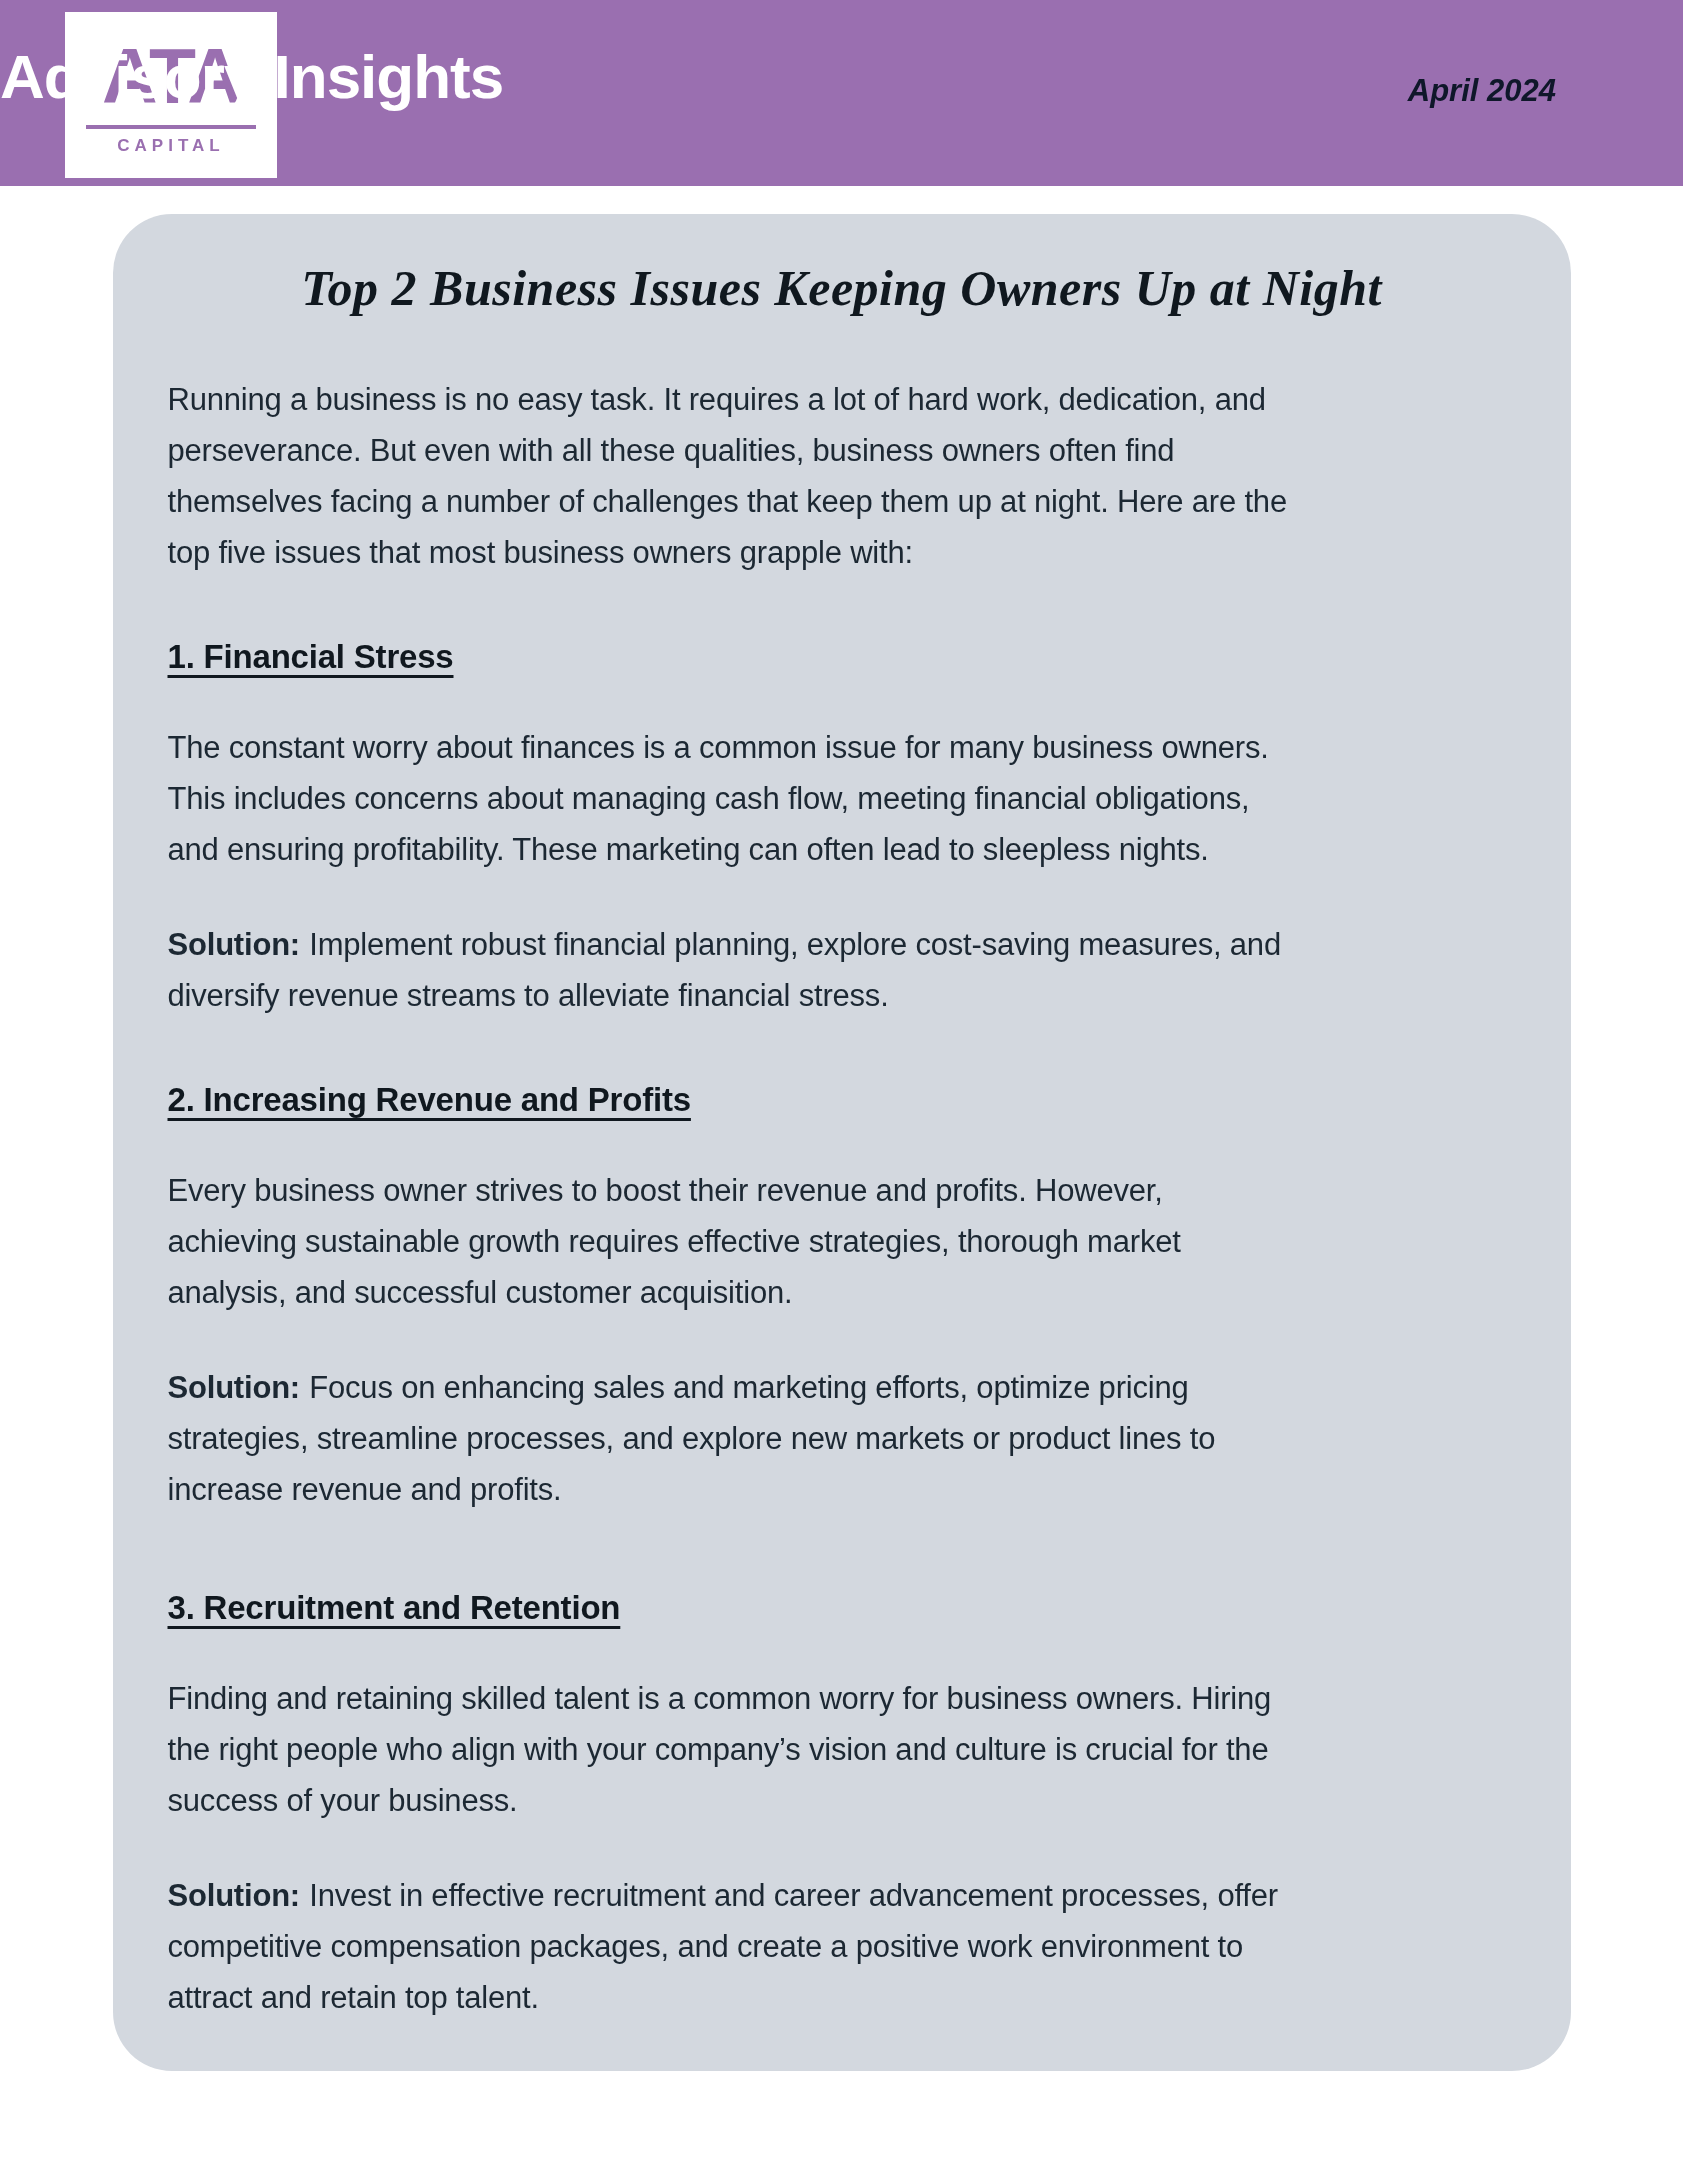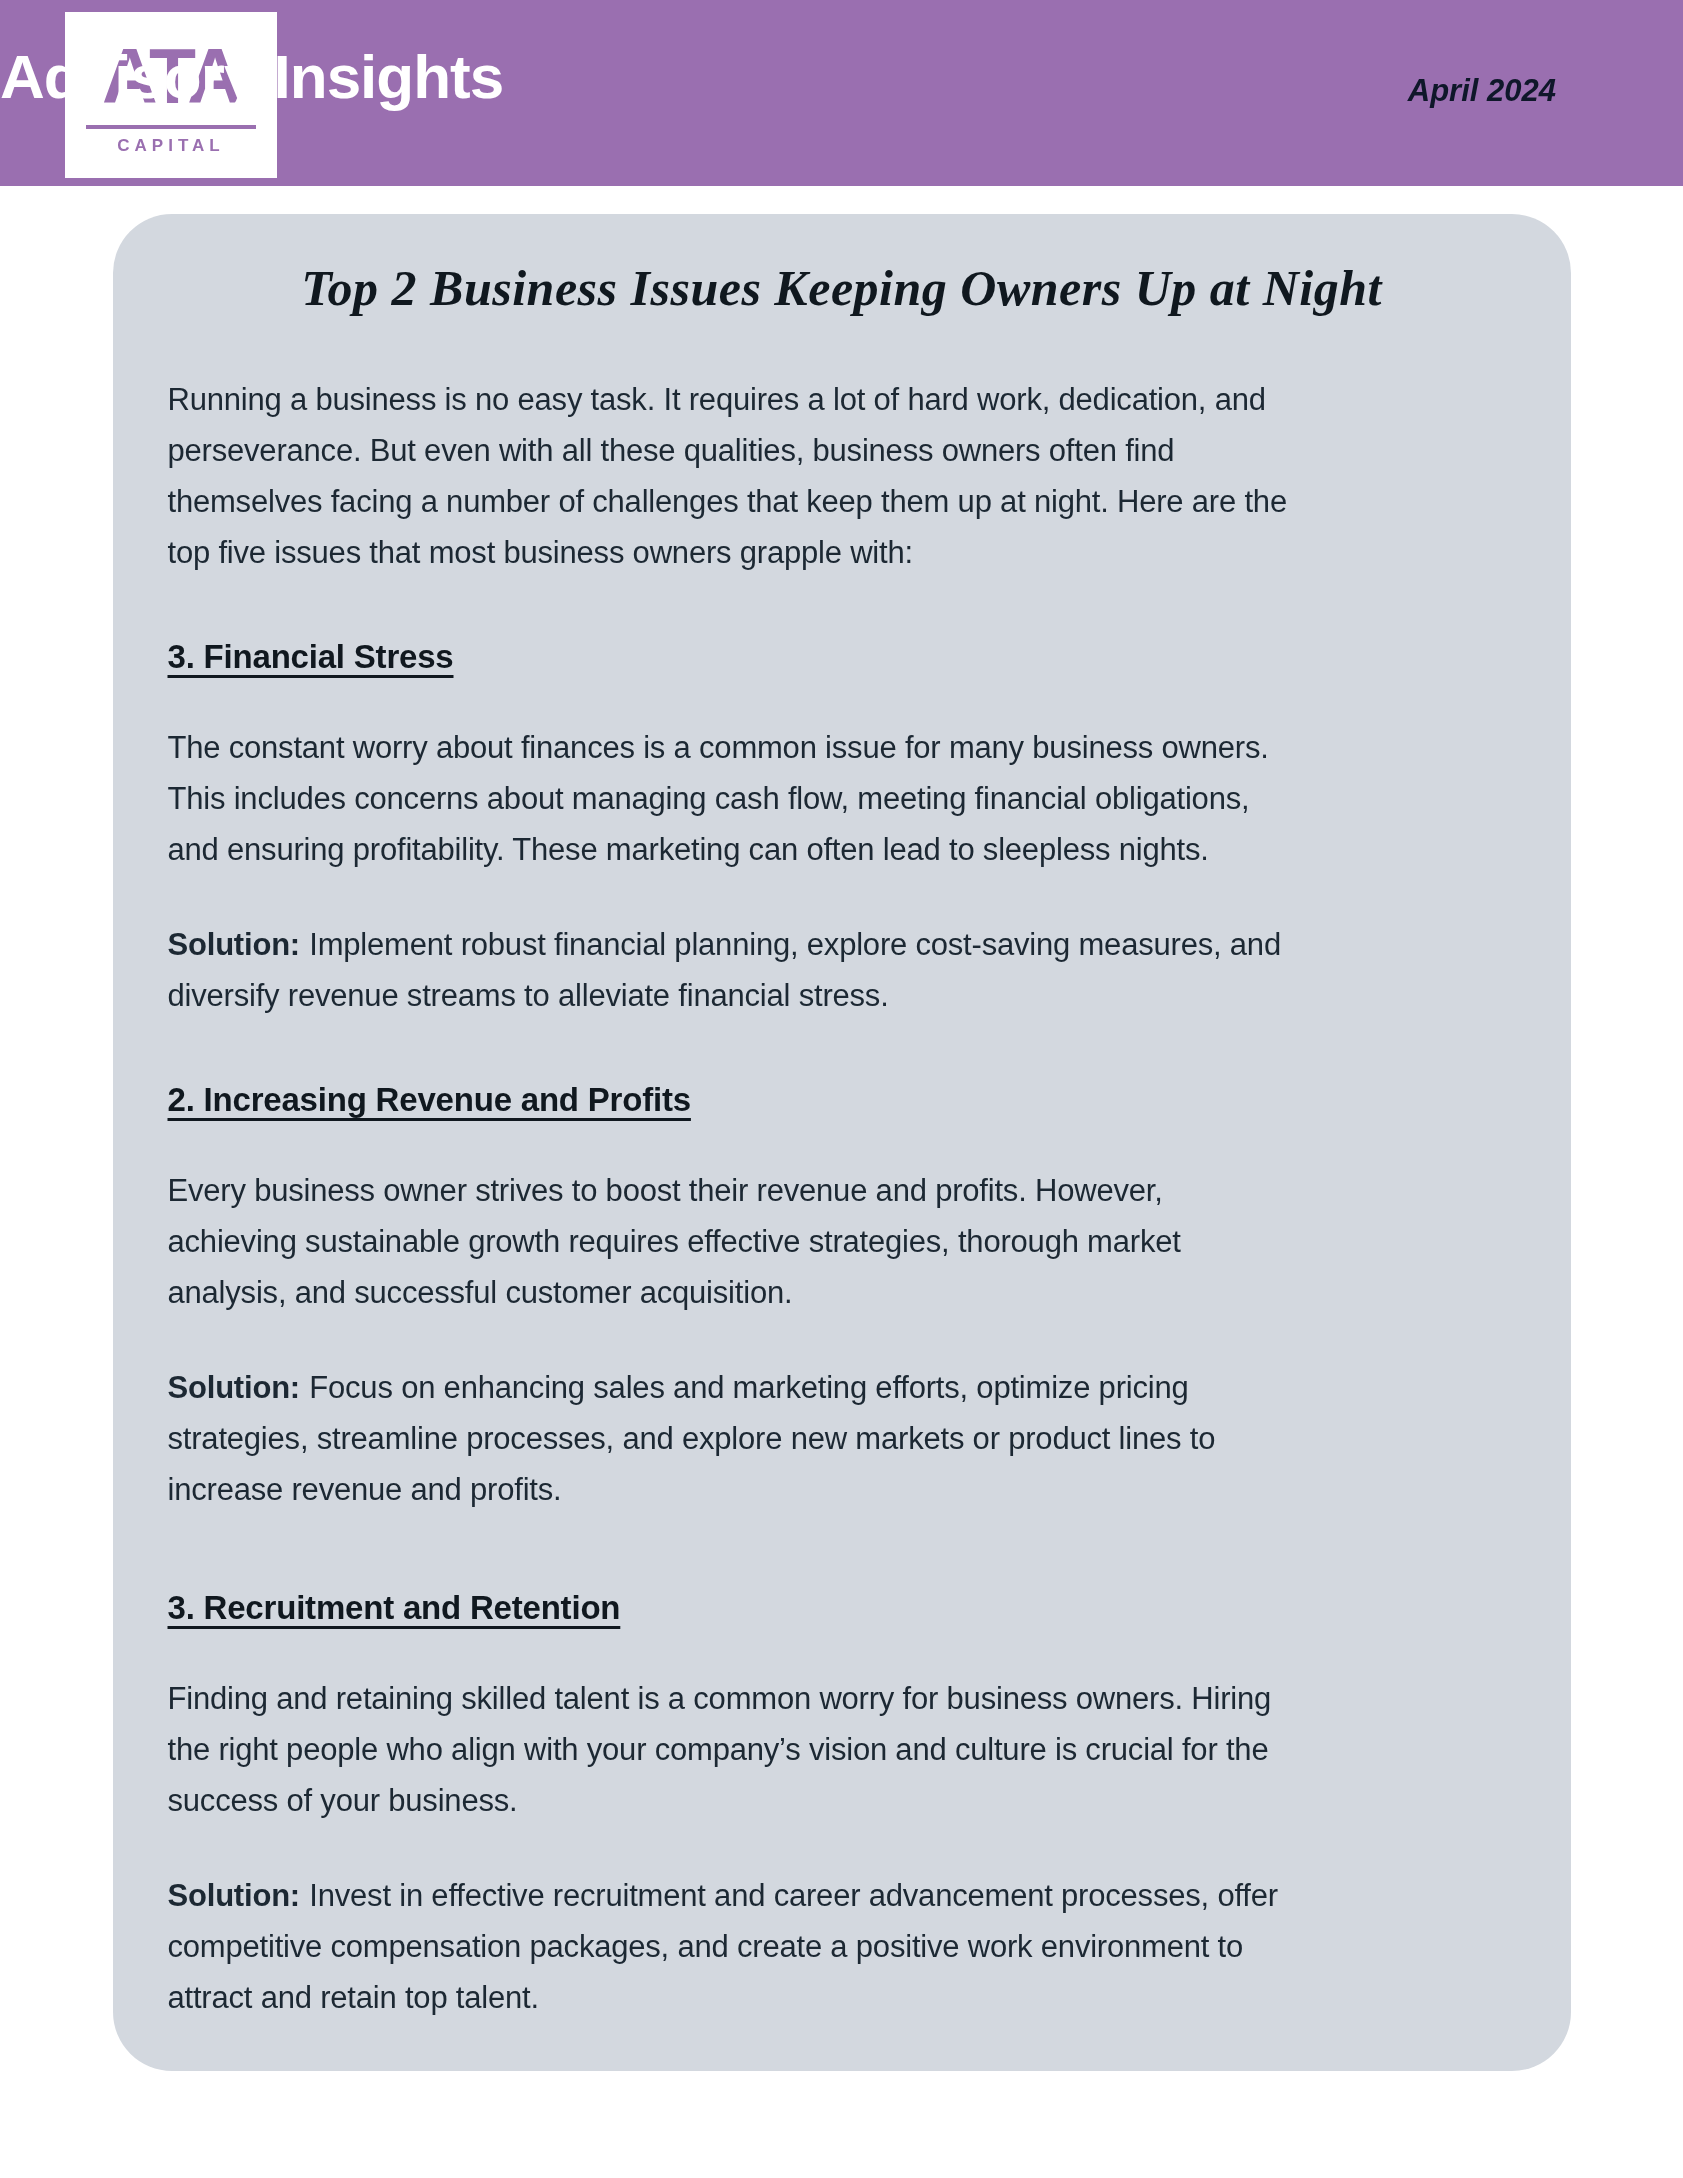--- a/index.html
+++ b/index.html
@@ -134,21 +134,21 @@
 
   <div class="card">
     <h1 class="card-title">Top 2 Business Issues Keeping Owners Up at Night</h1>
 
     <p class="bodytext intro">Running a business is no easy task. It requires a lot of hard work, dedication, and
 perseverance. But even with all these qualities, business owners often find
 themselves facing a number of challenges that keep them up at night. Here are the
 top five issues that most business owners grapple with:</p>
 
     <div class="section">
-      <h2>3. Financial Stress</h2>
+      <h2>1. Financial Stress</h2>
       <p class="bodytext">The constant worry about finances is a common issue for many business owners.
 This includes concerns about managing cash flow, meeting financial obligations,
 and ensuring profitability. These marketing can often lead to sleepless nights.</p>
       <p class="bodytext"><strong class="solution-label">Solution:</strong><span>Implement robust financial planning, explore cost-saving measures, and
 diversify revenue streams to alleviate financial stress.</span></p>
     </div>
 
     <div class="section">
       <h2>2. Increasing Revenue and Profits</h2>
       <p class="bodytext">Every business owner strives to boost their revenue and profits. However,

